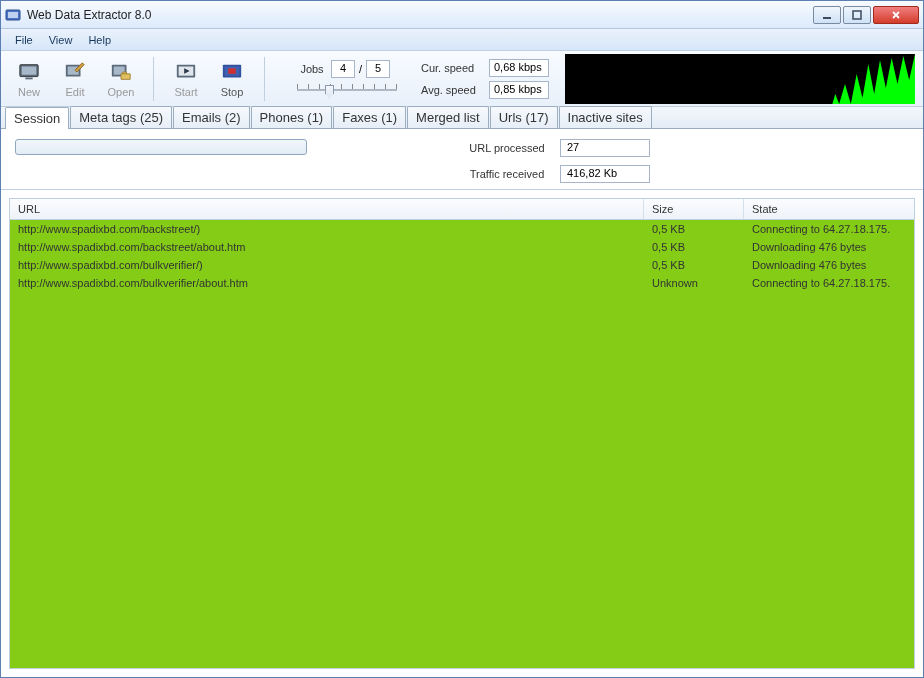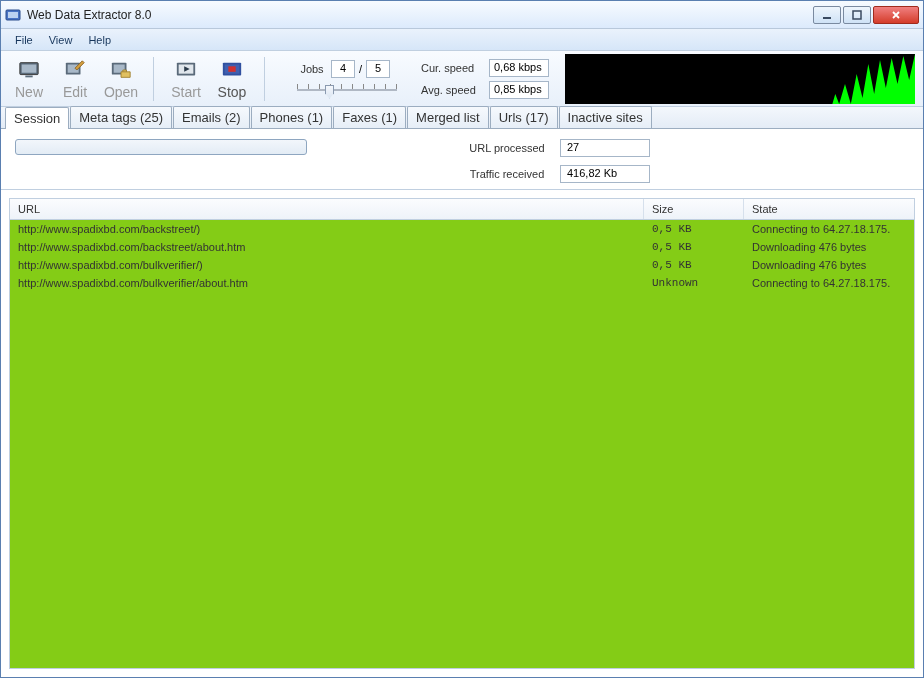--- a/index.html
+++ b/index.html
@@ -14,21 +14,21 @@
 .win-min, .win-max { background: linear-gradient(#eef5fc, #cfe2f6); }
 .win-close { width: 46px; background: linear-gradient(#f08080, #d43c2a); border-color: #a02a1c; color: #fff; }
 .win-btn svg { width: 10px; height: 10px; }
 .menubar { height: 22px; background: linear-gradient(#eaf2fc, #d6e6f8); display: flex; align-items: center; padding: 0 6px; border-bottom: 1px solid #c0cfe0; }
 .menu-item { padding: 3px 8px; color: #17365c; cursor: pointer; }
 .toolbar { height: 56px; background: linear-gradient(#f8fbff, #e8f0fa); border-bottom: 1px solid #c0cfe0; display: flex; align-items: center; padding: 2px 8px; gap: 6px; }
 .tb-group { display: flex; gap: 6px; }
 .tb-btn { width: 40px; display: flex; flex-direction: column; align-items: center; gap: 2px; cursor: pointer; padding: 2px; }
 .tb-btn .ico { width: 24px; height: 24px; display: flex; align-items: center; justify-content: center; }
 .tb-btn .ico svg { width: 22px; height: 22px; }
-.tb-btn .lbl { font-size: 14px; color: #555; }
+.tb-btn .lbl { font-size: 11px; color: #555; }
 .tb-btn.disabled .lbl { color: #999; }
 .tb-sep { width: 1px; height: 44px; background: #c0cfe0; margin: 0 6px; }
 .jobs-area { display: flex; flex-direction: column; gap: 4px; margin-left: 20px; }
 .jobs-row { display: flex; align-items: center; gap: 4px; }
 .jobs-row .lbl { width: 30px; text-align: center; color: #333; }
 .jobs-in { width: 24px; height: 18px; border: 1px solid #a6b6c8; background: #fff; text-align: center; padding: 1px; }
 .slider { width: 100px; height: 16px; position: relative; }
 .slider-track { position: absolute; top: 7px; left: 0; right: 0; height: 2px; background: #b0b8c4; }
 .slider-ticks { position: absolute; top: 2px; left: 0; right: 0; display: flex; justify-content: space-between; }
 .slider-ticks span { width: 1px; height: 5px; background: #888; }
@@ -53,21 +53,21 @@
 .grid { flex: 1; margin: 8px; border: 1px solid #c0cfe0; overflow: hidden; display: flex; flex-direction: column; }
 .grid-head { display: flex; background: linear-gradient(#fbfcfe,#eef3f9); border-bottom: 1px solid #c0cfe0; }
 .gh { padding: 4px 8px; border-right: 1px solid #d6e0ec; color: #333; }
 .gh.url { flex: 1; }
 .gh.size { width: 100px; }
 .gh.state { width: 170px; border-right: none; }
 .grid-body { flex: 1; overflow: auto; background: #84cc16; }
 .gr { display: flex; padding: 2px 0; }
 .gc { padding: 1px 8px; color: #333; }
 .gc.url { flex: 1; }
-.gc.size { width: 100px; font-family: Liberation Mono, monospace; }
+.gc.size { width: 100px; }
 .gc.state { width: 170px; }
 </style>
 </head>
 <body>
 
 <div class="window">
 
   <div class="titlebar">
     <span class="titlebar-icon">
       <svg viewBox="0 0 16 16">

